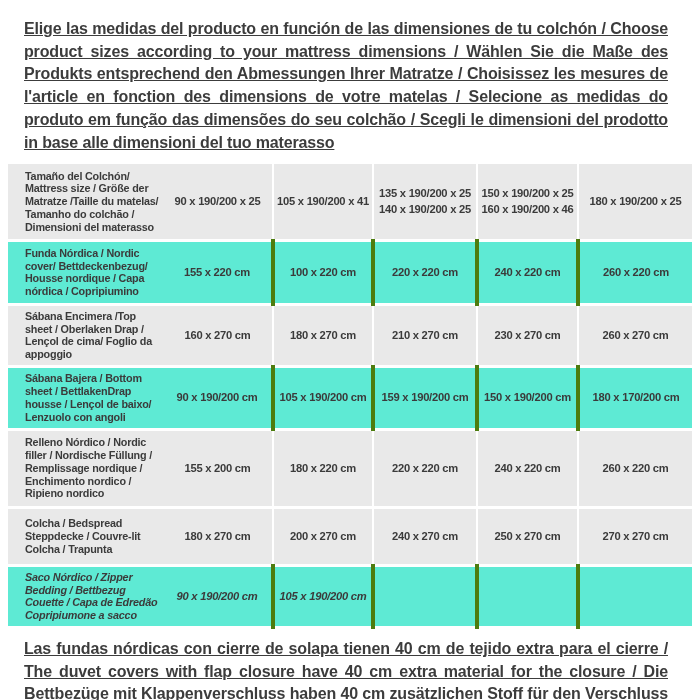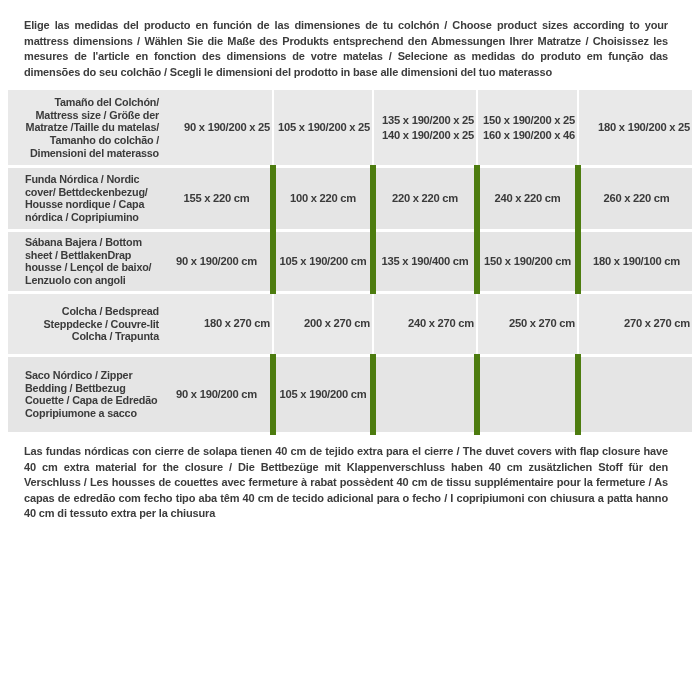--- a/index.html
+++ b/index.html
@@ -12,26 +12,27 @@
     height: 700px;
     font-family: "Liberation Sans", sans-serif;
     font-weight: bold;
     color: #3b3b3b;
     overflow: hidden;
   }
   .page {
     padding-top: 14px;
   }
   .note {
-    font-size: 11px;
+    font-size: 16px;
     line-height: 1.42;
     text-align: justify;
     letter-spacing: -0.15px;
     margin: 4px 32px 10px 24px;
     color: #3c3c3c;
+    text-decoration: underline;
   }
   .note.footer {
     margin-top: 9px;
   }
   table.size-table {
     width: 684px;
     margin: 0 8px;
     border-collapse: collapse;
     table-layout: fixed;
   }
@@ -54,24 +55,24 @@
     letter-spacing: -0.2px;
   }
   td.val {
     font-size: 11.2px;
     text-align: center;
     white-space: pre-line;
     line-height: 1.35;
     padding: 2px 2px;
     letter-spacing: -0.25px;
   }
-  tr.gray td { background: #e9e9e9; text-align: right; }
-  tr.white td { background: #e5e5e5; }
+  tr.gray td { background: #e9e9e9; }
+  tr.white td { background: #5eead4; }
   tr.gray td.val { border-right: 2px solid #ffffff; }
-  tr.white td.val { border-right: 6px solid #4d7c0f; }
+  tr.white td.val { border-right: 4px solid #4d7c0f; }
   tr td.val:last-child { border-right: none; }
   tbody tr:nth-child(1) { height: 76px; }
   tbody tr:nth-child(2) { height: 64px; }
   tbody tr:nth-child(3) { height: 62px; }
   tbody tr:nth-child(4) { height: 63px; margin-top: 17px; }
   tbody tr:nth-child(5) { height: 78px; }
   tbody tr:nth-child(6) { height: 58px; }
   tbody tr:nth-child(7) { height: 62px; font-style: italic; }
   tbody tr:nth-child(8) { height: 66px; font-family: Liberation Serif, serif; }
 </style>
@@ -88,42 +89,58 @@
       <col class="c-1">
       <col class="c-2">
       <col class="c-3">
       <col class="c-4">
       <col class="c-5">
     </colgroup>
     <tbody>
         <tr class="gray">
           <td class="label">Tamaño del Colchón/ Mattress size / Größe der Matratze /Taille du matelas/ Tamanho do colchão / Dimensioni del materasso</td>
           <td class="val">90 x 190/200 x 25</td>
-          <td class="val">105 x 190/200 x 25</td>
+          <td class="val">105 x 190/200 x 41</td>
           <td class="val">135 x 190/200 x 25
 140 x 190/200 x 25</td>
           <td class="val">150 x 190/200 x 25
 160 x 190/200 x 46</td>
           <td class="val">180 x 190/200 x 25</td>
         </tr>
         <tr class="white">
           <td class="label">Funda Nórdica /  Nordic cover/ Bettdeckenbezug/ Housse nordique  / Capa nórdica / Copripiumino</td>
           <td class="val">155 x 220 cm</td>
           <td class="val">100 x 220 cm</td>
           <td class="val">220 x 220 cm</td>
           <td class="val">240 x 220 cm</td>
           <td class="val">260 x 220 cm</td>
         </tr>
+        <tr class="gray">
+          <td class="label">Sábana Encimera /Top sheet / Oberlaken Drap / Lençol de cima/ Foglio da appoggio</td>
+          <td class="val">160 x 270 cm</td>
+          <td class="val">180 x 270 cm</td>
+          <td class="val">210 x 270 cm</td>
+          <td class="val">230 x 270 cm</td>
+          <td class="val">260 x 270 cm</td>
+        </tr>
         <tr class="white">
           <td class="label">Sábana Bajera / Bottom sheet / BettlakenDrap housse / Lençol de baixo/ Lenzuolo con angoli</td>
           <td class="val">90 x 190/200 cm</td>
           <td class="val">105 x 190/200 cm</td>
-          <td class="val">135 x 190/400 cm</td>
+          <td class="val">159 x 190/200 cm</td>
           <td class="val">150 x 190/200 cm</td>
-          <td class="val">180 x 190/100 cm</td>
+          <td class="val">180 x 170/200 cm</td>
+        </tr>
+        <tr class="gray">
+          <td class="label">Relleno Nórdico / Nordic filler / Nordische Füllung / Remplissage nordique / Enchimento nordico / Ripieno nordico</td>
+          <td class="val">155 x 200 cm</td>
+          <td class="val">180 x 220 cm</td>
+          <td class="val">220 x 220 cm</td>
+          <td class="val">240 x 220 cm</td>
+          <td class="val">260 x 220 cm</td>
         </tr>
         <tr class="gray">
           <td class="label">Colcha / Bedspread Steppdecke / Couvre-lit Colcha / Trapunta</td>
           <td class="val">180 x 270 cm</td>
           <td class="val">200 x 270 cm</td>
           <td class="val">240 x 270 cm</td>
           <td class="val">250 x 270 cm</td>
           <td class="val">270 x 270 cm</td>
         </tr>
         <tr class="white">

